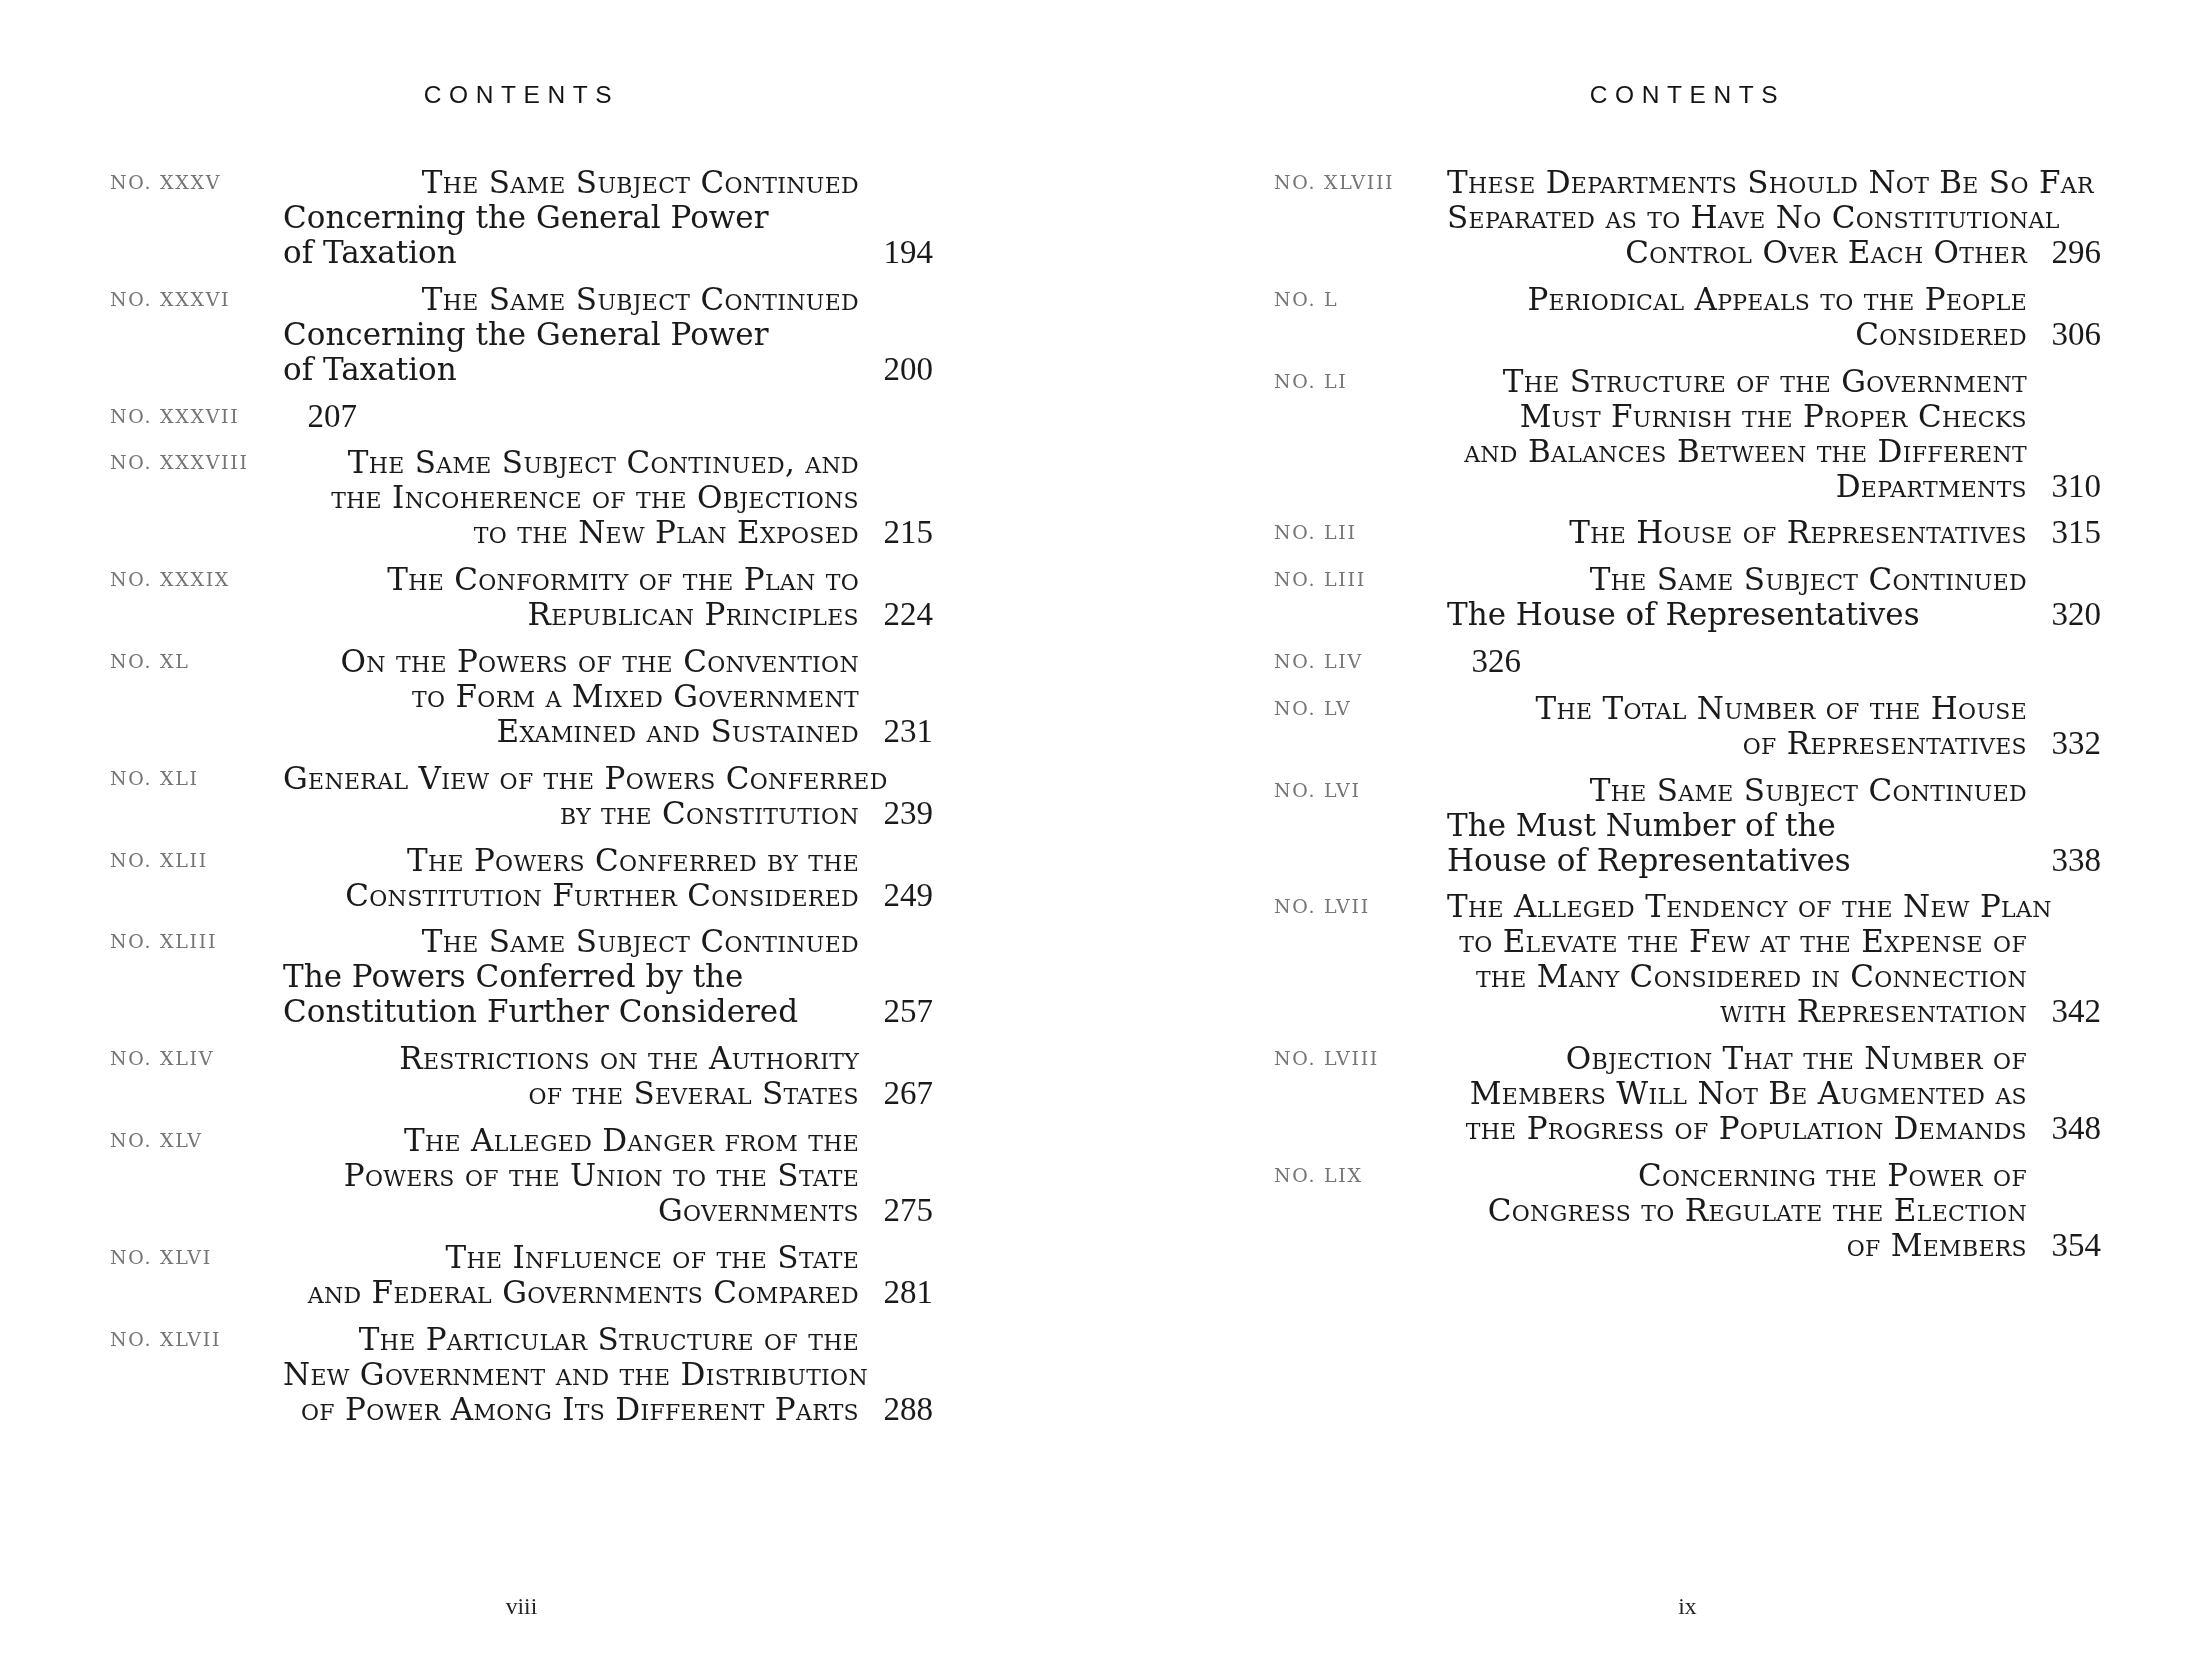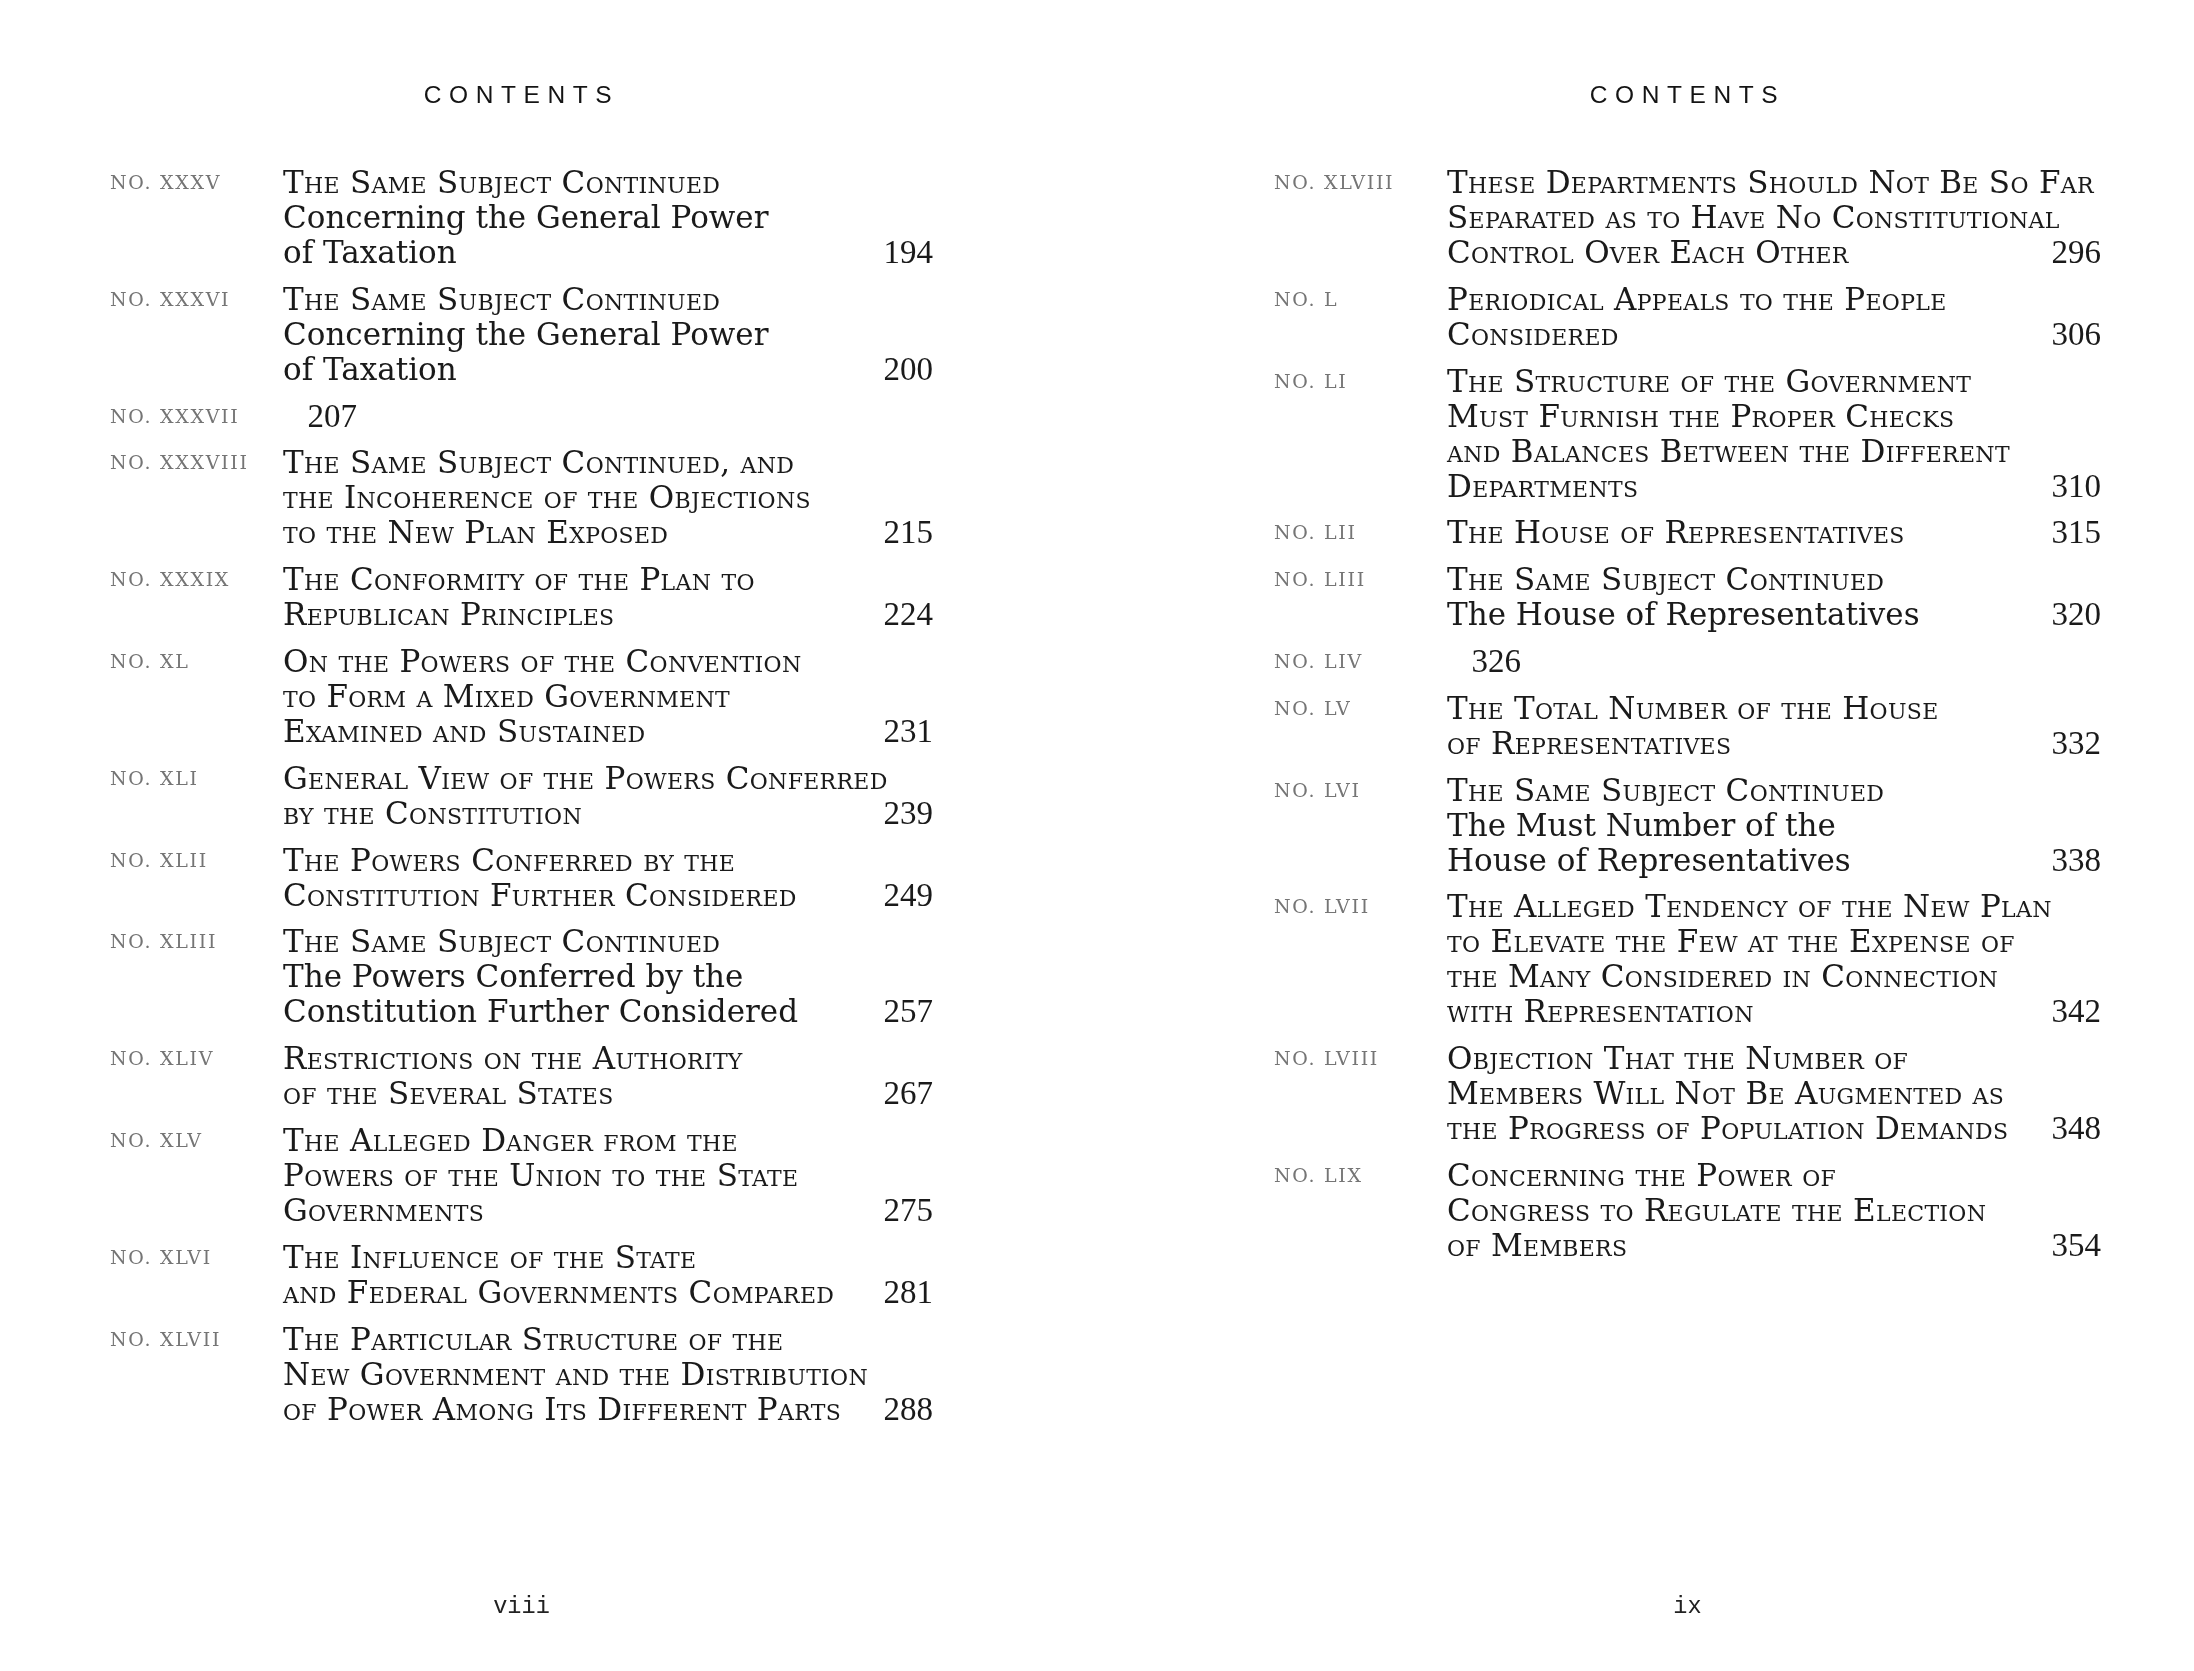--- a/index.html
+++ b/index.html
@@ -70,37 +70,38 @@
     font-size: 31px;
     color: #1a1a1a;
   }
   .title-line {
     line-height: 35px;
     white-space: nowrap;
   }
   .title-line.sc {
     font-variant: small-caps;
     letter-spacing: 0.3px;
+    text-align: right;
   }
   .entry-page {
     flex: none;
     width: 74px;
     align-self: flex-end;
     text-align: right;
     font-family: Liberation Serif, serif;
     font-size: 33px;
     line-height: 35px;
     color: #1a1a1a;
   }
   .page-footer {
     position: absolute;
     top: 1593px;
     width: 100%;
     text-align: center;
-    font-family: Liberation Mono, monospace;
+    font-family: Liberation Serif, serif;
     font-size: 23.6px;
     color: #222222;
   }
 </style>
 </head>
 <body>
 
 <div class="spread">
 
   <div class="page page-left">

